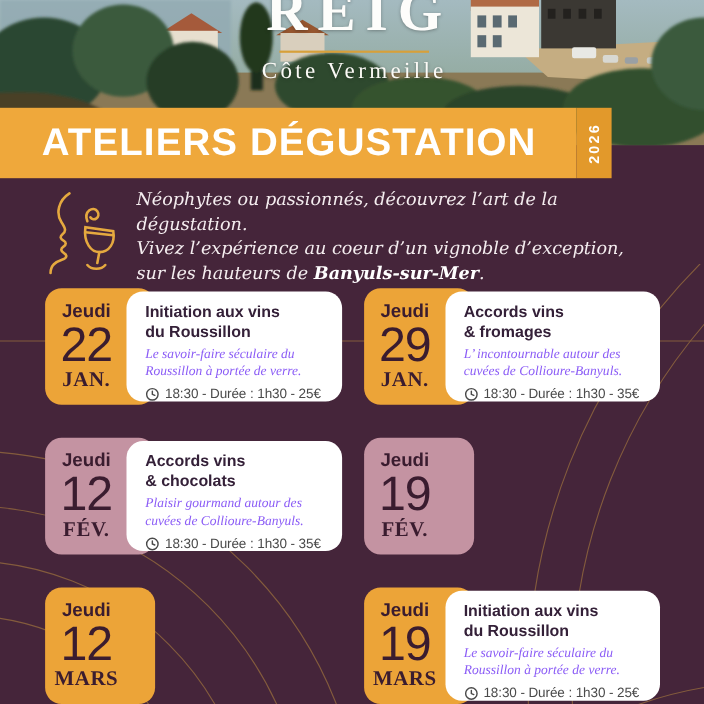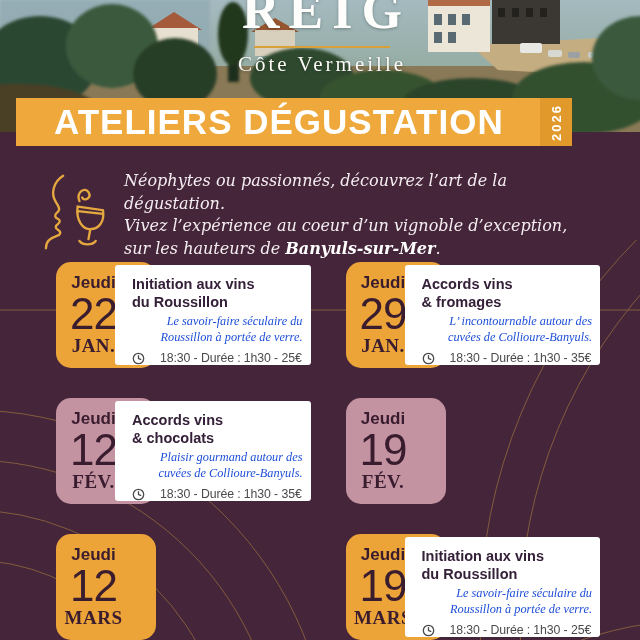--- a/index.html
+++ b/index.html
@@ -18,21 +18,21 @@
     font-family:"Liberation Serif",serif;font-size:52px;font-weight:bold;
     letter-spacing:9px;line-height:1;text-indent:9px;
     text-shadow:0 1px 3px rgba(30,30,30,.35);
   }
   .brand-rule{display:block;width:136px;height:2px;background:#d7a03a;margin:-6px auto 4px auto;}
   .brand-subtitle{
     display:block;color:#fbfaf6;font-family:"Liberation Serif",serif;
     font-size:21px;letter-spacing:3px;text-shadow:0 1px 3px rgba(30,30,30,.4);
   }
   
-  .banner{position:absolute;top:98px;left:16px;width:556px;height:48px;display:flex;z-index:3;}
+  .banner{position:absolute;top:98px;left:0;width:556px;height:64px;display:flex;z-index:3;}
   .banner-main{flex:1;background:#efa83b;display:flex;align-items:center;padding-left:38px;}
   .banner-title{color:#fff;font-size:35px;font-weight:bold;letter-spacing:1px;white-space:nowrap;}
   .banner-tab{width:32px;background:#e2992b;display:flex;align-items:center;justify-content:center;}
   .banner-year{
     writing-mode:vertical-rl;transform:rotate(180deg);
     color:#fff;font-size:13px;font-weight:bold;letter-spacing:2px;
   }
   
   .decor{position:absolute;top:0;left:0;width:640px;height:640px;z-index:1;pointer-events:none;}
   
@@ -45,44 +45,44 @@
   }
   .pre{white-space:pre-line;}
   .hl{color:#ffffff;font-weight:bold;}
   
   .events{
     position:absolute;top:262px;left:40px;width:560px;z-index:2;
     display:grid;grid-template-columns:1fr 1fr;column-gap:19px;row-gap:30px;
   }
   .event-card{position:relative;height:106px;}
   .datebox{
-    position:absolute;top:0;bottom:0;left:16px;width:100px;border-radius:15px;
+    position:absolute;top:0;bottom:0;left:1px;width:100px;border-radius:15px;
     display:flex;flex-direction:column;align-items:center;justify-content:center;
     box-sizing:border-box;padding-right:25px;color:#3a1c2f;text-align:center;
   }
   .event-card[data-accent="gold"] .datebox{background:#eca438;}
   .event-card[data-accent="pink"] .datebox{background:#c493a2;}
   .day{font-size:17px;font-weight:bold;line-height:1.05;}
   .num{font-size:44px;font-weight:normal;line-height:1.0;letter-spacing:-1px;}
   .month{font-size:19px;font-weight:bold;line-height:1.05;letter-spacing:.5px;font-family:Liberation Serif, serif;}
   .card-body{
     position:absolute;left:75px;right:0;top:3px;bottom:3px;
-    background:#ffffff;border-radius:3px;box-sizing:border-box;
+    background:#ffffff;border-radius:15px;box-sizing:border-box;
     padding:11px 8px 8px 17px;overflow:hidden;
   }
   .card-title{
     margin:0;font-size:14.5px;line-height:1.22;font-weight:bold;color:#342038;
     white-space:pre-line;
   }
   .card-desc{
     margin:3px 0 0 0;font-family:"Liberation Serif",serif;font-style:italic;
-    font-size:12.3px;line-height:1.3;color:#1d4ed8;white-space:pre-line;text-align:right;
+    font-size:12.3px;line-height:1.3;color:#8b5cf6;white-space:pre-line;
   }
   .card-info{
-    margin-top:5px;display:flex;align-items:center;gap:15px;
+    margin-top:5px;display:flex;align-items:center;gap:5px;
     font-size:12.3px;letter-spacing:-.1px;color:#4a4a4a;white-space:nowrap;
   }
   .card-info svg{flex:0 0 auto;}
 </style>
 </head>
 <body>
 
 <div class="poster">
 
   <div class="photo">

